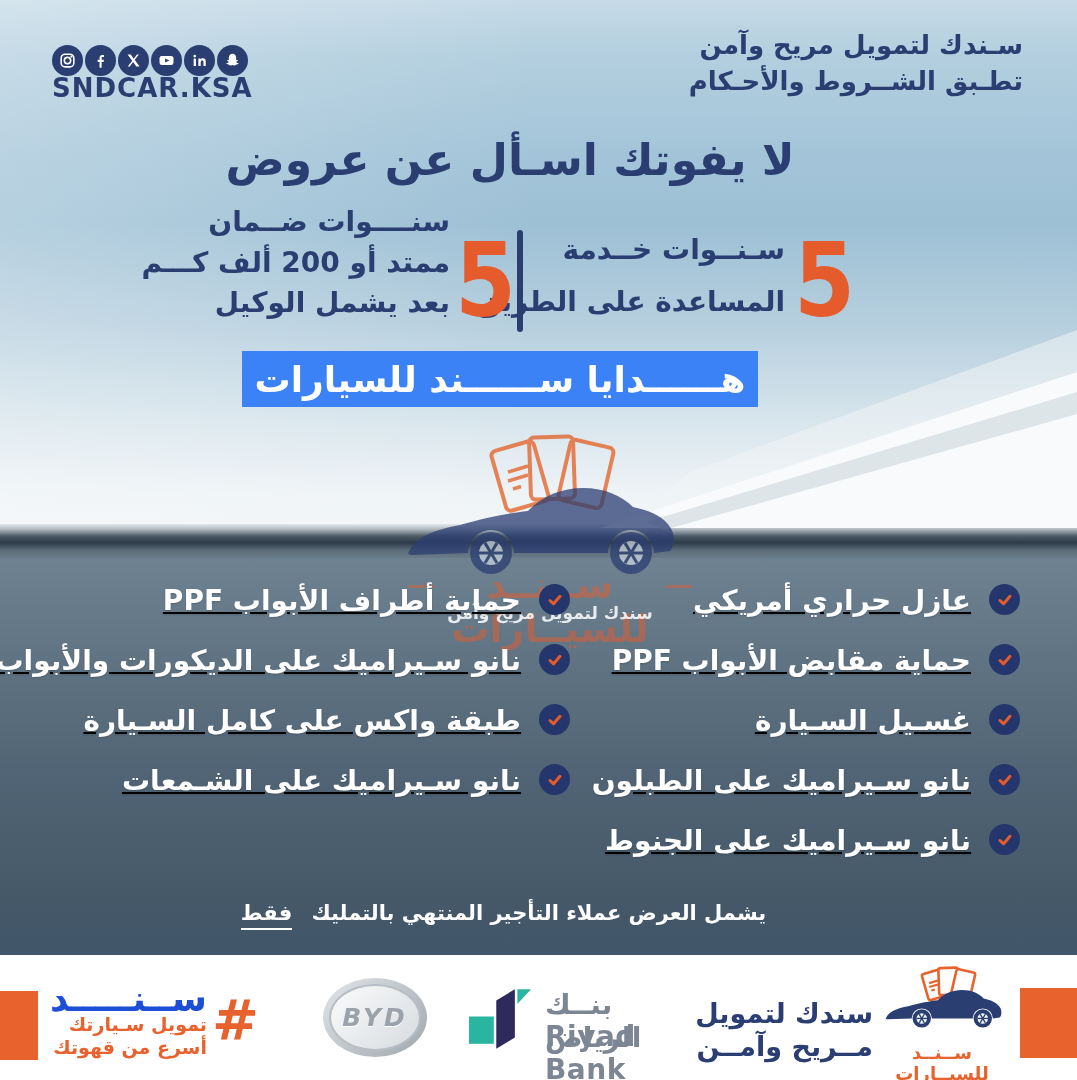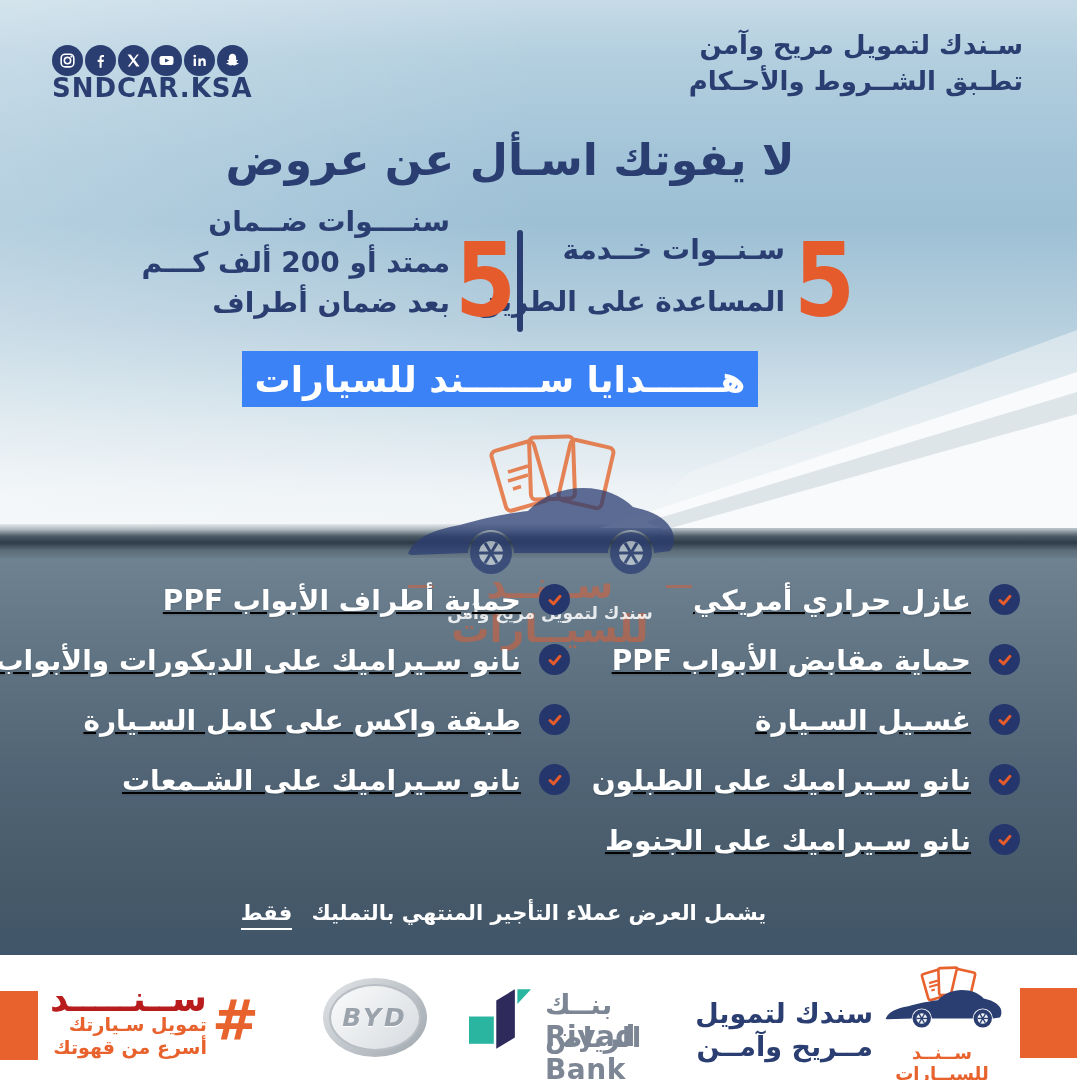--- a/index.html
+++ b/index.html
@@ -62,21 +62,21 @@
   .note{position:absolute;left:0;top:901px;width:1007px;text-align:center;direction:rtl;
     color:#ffffff;font-size:21px;font-weight:800;}
   .note .emph{border-bottom:2px solid #fff;padding-bottom:3px;margin-right:12px;}
   
   .footer{position:absolute;left:0;top:955px;width:1077px;height:125px;background:#ffffff;}
   .edge-block{position:absolute;background:#e8622d;}
   .edge-block.left{left:0;top:991px;width:38px;height:69px;}
   .edge-block.right{left:1020px;top:988px;width:57px;height:70px;}
   .hash-symbol{position:absolute;left:212px;top:992px;color:#e8622d;font-size:56px;font-weight:800;
     line-height:1;}
-  .hash-brand{position:absolute;right:870px;top:978px;color:#b91c1c;font-size:36px;font-weight:800;
+  .hash-brand{position:absolute;right:870px;top:978px;color:#1d4ed8;font-size:36px;font-weight:800;
     direction:rtl;}
   .hash-line1{position:absolute;right:870px;top:1013px;color:#e8622d;font-size:19px;font-weight:800;
     direction:rtl;}
   .hash-line2{position:absolute;right:870px;top:1036px;color:#e8622d;font-size:19px;font-weight:800;
     direction:rtl;}
   .byd{position:absolute;left:323px;top:978px;width:104px;height:79px;border-radius:50%;
     background:linear-gradient(135deg,#e3e6e9,#9ea6ad);display:flex;align-items:center;justify-content:center;}
   .byd-inner{width:88px;height:63px;border-radius:50%;border:2px solid #b8bec4;
     background:linear-gradient(135deg,#fafbfc,#d7dbdf);display:flex;align-items:center;justify-content:center;
     color:#9aa2ab;font-size:25px;font-weight:800;letter-spacing:3px;text-shadow:0 1px 0 #fff;font-style:italic;}
@@ -154,21 +154,21 @@
   <div class="num5 right">5</div>
   <div class="offer-text service">
     <div>سـنــوات خــدمة</div>
     <div>المساعدة على الطريق</div>
   </div>
   <div class="offer-divider"></div>
   <div class="num5 left">5</div>
   <div class="offer-text warranty">
     <div>سنــــوات ضــمان</div>
     <div>ممتد أو 200 ألف كـــم</div>
-    <div>بعد ضمان أطراف</div>
+    <div>بعد يشمل الوكيل</div>
   </div>
 
   <div class="banner">هــــــدايا ســــــند للسيارات</div>
 
   <svg class="wm-art" width="280" height="155" viewBox="0 0 280 155">
     <g stroke="#e4672f" stroke-width="4" fill="none" opacity="0.8">
       <g transform="translate(118,52) rotate(-16)">
           <rect x="-22" y="-31" width="44" height="62" rx="5"></rect>
         </g>
       <g transform="translate(150,44) rotate(-2)">

